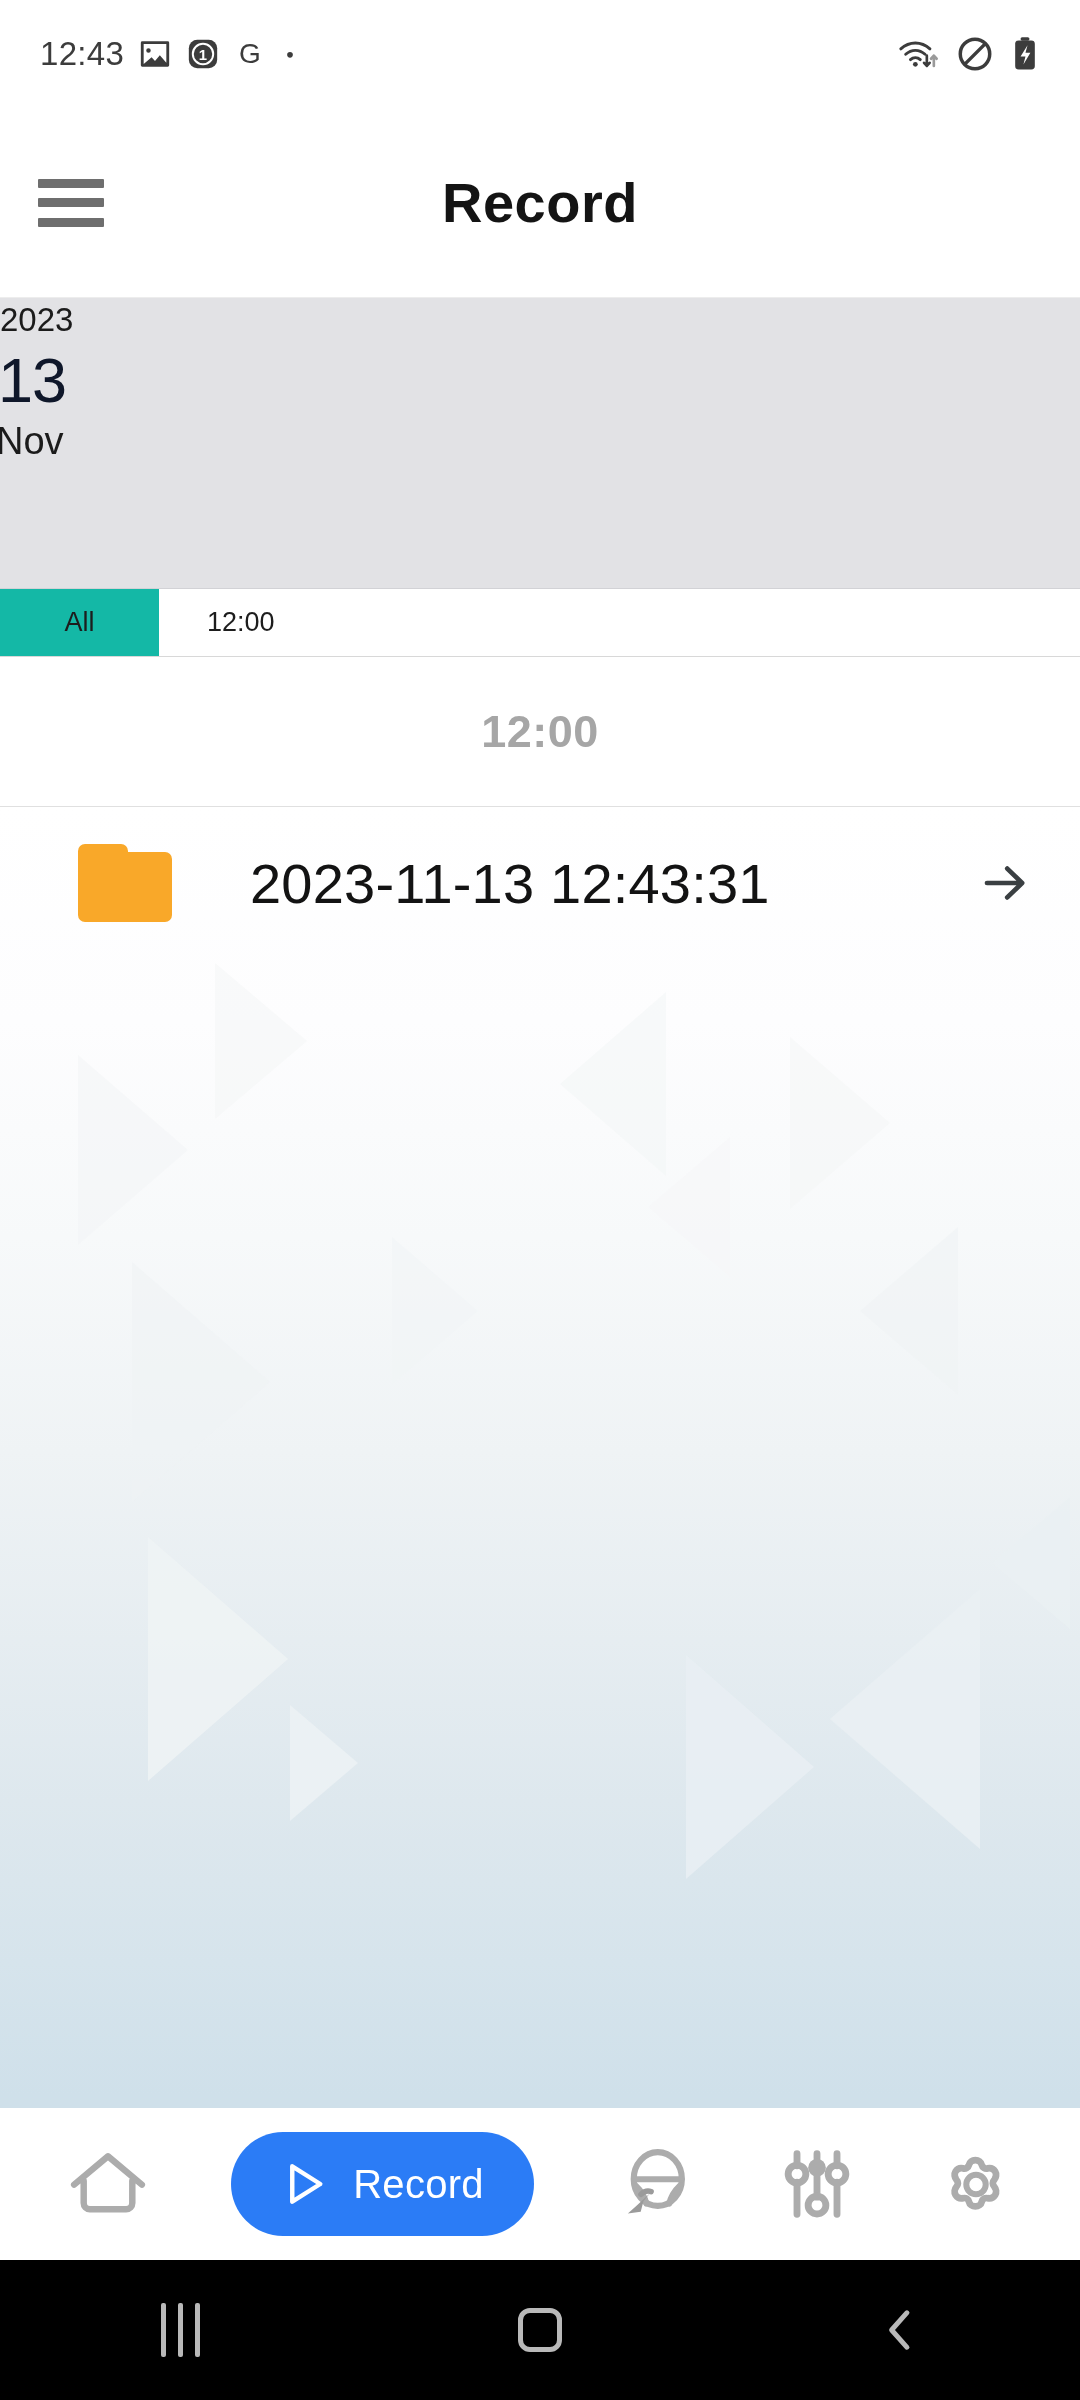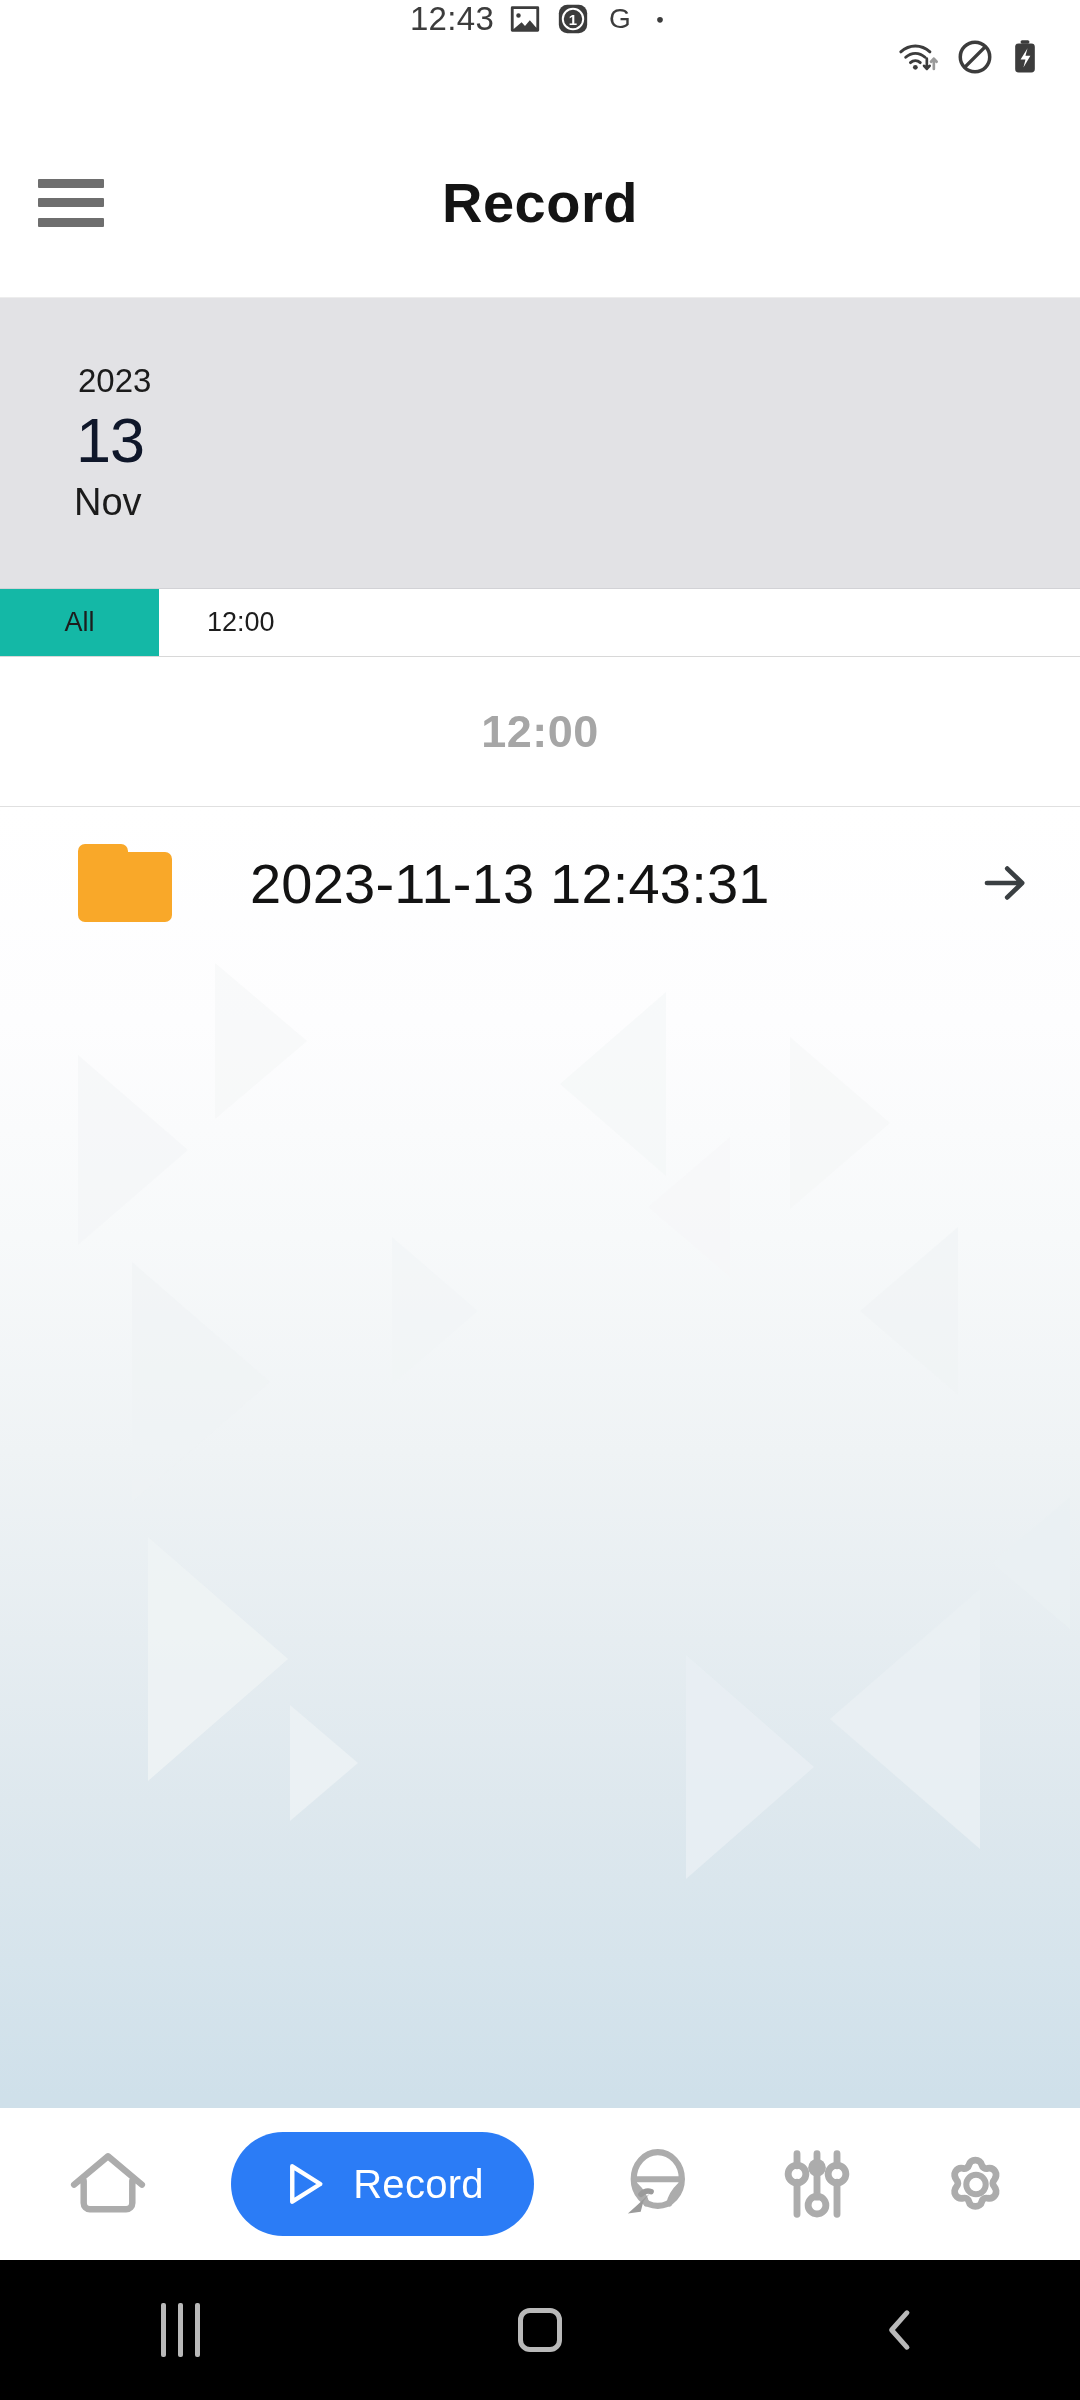--- a/index.html
+++ b/index.html
@@ -8,21 +8,21 @@
     background:#ffffff;
     font-family:"Liberation Sans", sans-serif;
     overflow:hidden;
   }
   #screen { position:relative; width:1080px; height:2400px; background:#fff; }
 
   
   .statusbar{
     position:relative; height:108px; width:100%;
     background:#ffffff; display:flex; align-items:center;
-    padding:0 40px; z-index:40;flex-direction:column;
+    padding:0 40px; z-index:40;
   }
   .sb-left{ display:flex; align-items:center; gap:14px; }
   .sb-clock{ font-size:33px; color:#3c3c3c; letter-spacing:.3px; }
   .sb-right{ margin-left:auto; display:flex; align-items:center; gap:16px; }
   .ic{ display:block; }
 
   
   .appbar{
     position:relative; height:190px; width:100%;
     background:#ffffff; display:flex; align-items:center;
@@ -36,22 +36,22 @@
   .hamburger span{ display:block; height:9px; background:#6e6e6e; border-radius:1px; width:100%; }
   .appbar-title{
     width:100%; text-align:center; font-size:56px; font-weight:bold;
     color:#141414; letter-spacing:.5px;
   }
 
   
   .datecard{
     position:relative; width:100%; height:291px;
     background:#e2e2e5; border-bottom:1px solid #d2d2d6;
-    padding-left:78px; display:flex; flex-direction:column;
-    justify-content:center; z-index:20;
+    display:flex; flex-direction:column;
+    justify-content:flex-start; z-index:20;
   }
   .date-year{ font-size:33px; color:#1b1b1b; line-height:1.35; }
   .date-day{ font-size:63px; color:#0f172a; line-height:1.12; margin:2px 0 0 -2px; letter-spacing:-1px; }
   .date-month{ font-size:38px; color:#1b1b1b; line-height:1.3; margin-top:2px; margin-left:-4px; }
 
   
   .tabstrip{
     position:relative; width:100%; height:68px; display:flex;
     background:#ffffff; border-bottom:1px solid #d8d8d8; z-index:20;
   }

